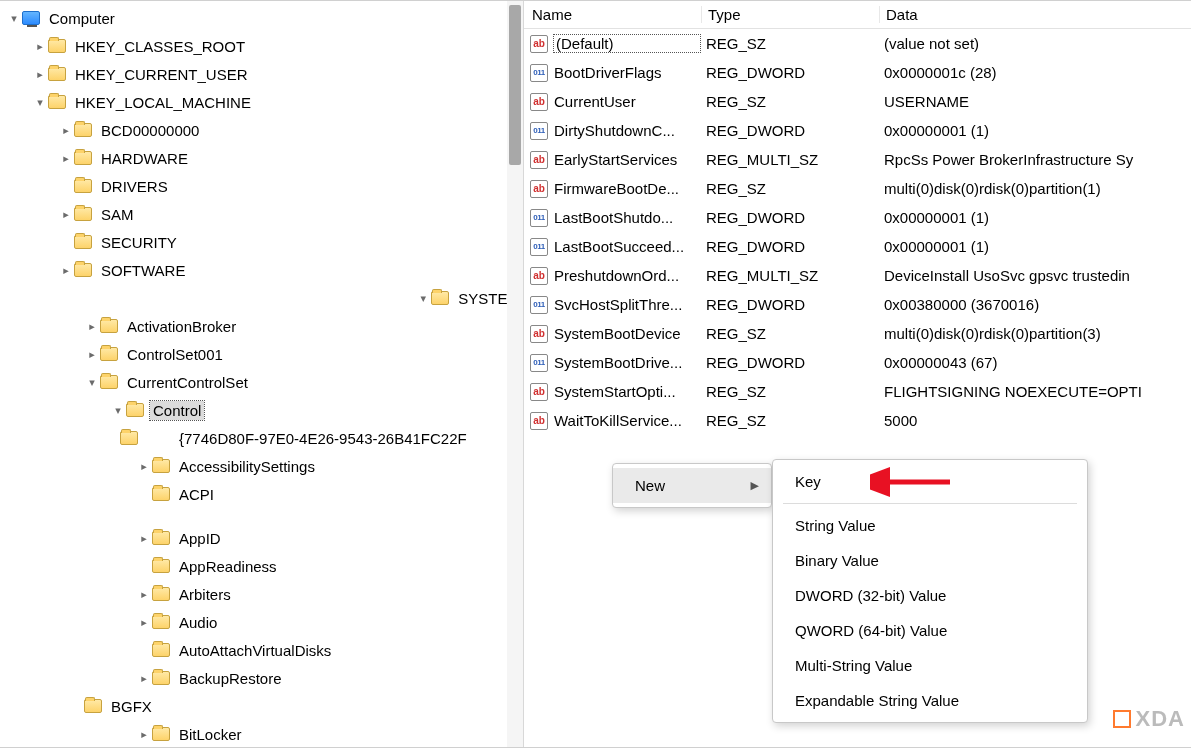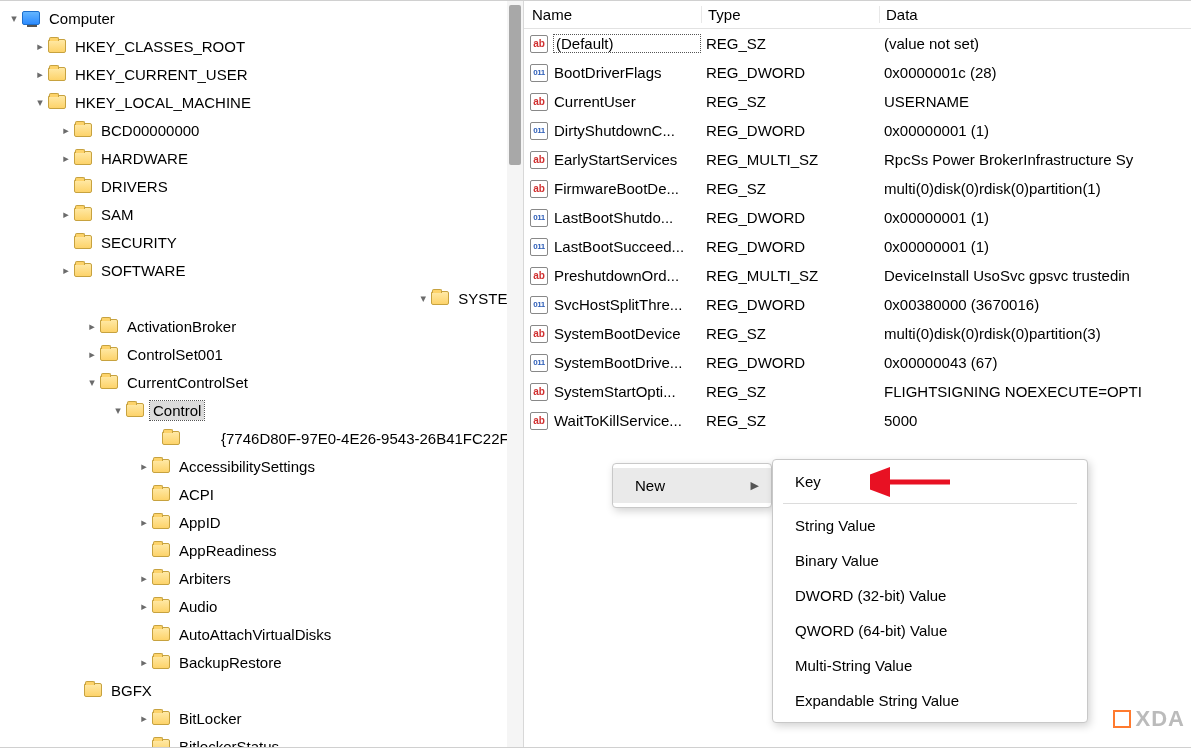--- a/index.html
+++ b/index.html
@@ -280,36 +280,36 @@
         <div class="tree-row" style="padding-left: 84px;">
           <span class="chevron expanded"></span>
           <span class="node-icon folder-icon"></span>
           <span class="tree-label">CurrentControlSet</span>
         </div>
         <div class="tree-row" style="padding-left: 110px;">
           <span class="chevron expanded"></span>
           <span class="node-icon folder-icon"></span>
           <span class="tree-label selected">Control</span>
         </div>
-        <div class="tree-row" style="padding-left: 114px; gap: 32px;">
+        <div class="tree-row" style="padding-left: 72px; gap: 32px;">
           <span class="chevron placeholder"></span>
           <span class="node-icon folder-icon"></span>
           <span class="tree-label">{7746D80F-97E0-4E26-9543-26B41FC22F</span>
         </div>
         <div class="tree-row" style="padding-left: 136px;">
           <span class="chevron collapsed"></span>
           <span class="node-icon folder-icon"></span>
           <span class="tree-label">AccessibilitySettings</span>
         </div>
         <div class="tree-row" style="padding-left: 136px;">
           <span class="chevron placeholder"></span>
           <span class="node-icon folder-icon"></span>
           <span class="tree-label">ACPI</span>
         </div>
-        <div class="tree-row" style="padding-left: 136px;">
+        <div class="tree-row" style="padding-left: 136px; margin-top: 16px;">
           <span class="chevron collapsed"></span>
           <span class="node-icon folder-icon"></span>
           <span class="tree-label">AppID</span>
         </div>
         <div class="tree-row" style="padding-left: 136px;">
           <span class="chevron placeholder"></span>
           <span class="node-icon folder-icon"></span>
           <span class="tree-label">AppReadiness</span>
         </div>
         <div class="tree-row" style="padding-left: 136px;">

